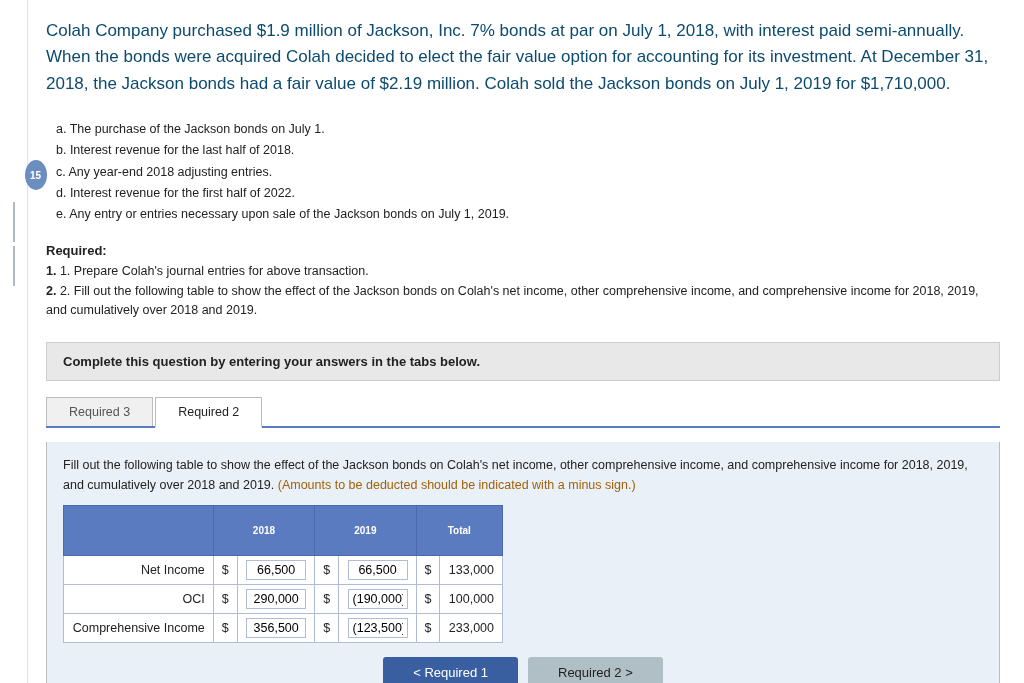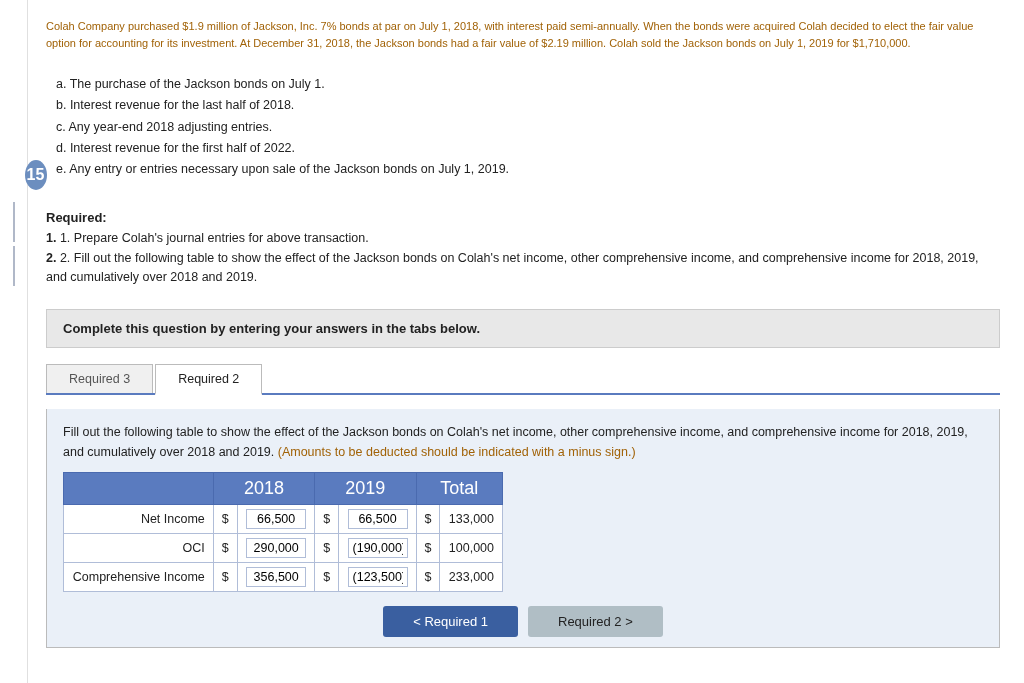--- a/index.html
+++ b/index.html
@@ -27,21 +27,21 @@
       align-items: center;
       padding-top: 160px;
       border-right: 1px solid #e0e0e0;
     }
     .badge {
       width: 22px;
       height: 30px;
       border-radius: 50%;
       background: #6c8ebf;
       color: #fff;
-      font-size: 16px;
+      font-size: 10px;
       font-weight: bold;
       display: flex;
       align-items: center;
       justify-content: center;
       margin-bottom: 10px;
       margin-left: 44px;
     }
     .side-line {
       width: 2px;
       height: 40px;
@@ -49,32 +49,32 @@
       margin: 2px 0;
     }
     .main-content {
       flex: 1;
       padding: 18px 24px 18px 18px;
       display: flex;
       flex-direction: column;
       gap: 14px;
     }
     .scenario-text {
-      font-size: 11px;
+      font-size: 17px;
       line-height: 1.55;
-      color: #a16207;
+      color: #0c4a6e;
     }
     .sub-items {
       margin-top: 8px;
       margin-left: 10px;
       line-height: 1.7;
       font-size: 12.5px;
     }
     .required-section {
-      margin-top: 16px;
+      margin-top: 4px;
     }
     .required-label {
       font-weight: bold;
       font-size: 13px;
       margin-bottom: 4px;
     }
     .required-desc {
       font-size: 12.5px;
       line-height: 1.55;
     }
@@ -132,23 +132,23 @@
     table.data-table {
       border-collapse: collapse;
       width: auto;
       min-width: 440px;
     }
     table.data-table thead tr {
       background: #5a7bbf;
       color: #fff;
     }
     table.data-table thead th {
-      padding: 5px 18px;
-      font-size: 18px;
-      font-weight: normal;
+      padding: 19px 18px;
+      font-size: 10px;
+      font-weight: bold;
       text-align: center;
       border: 1px solid #4a6aaf;
     }
     table.data-table thead th.label-col {
       background: #5a7bbf;
       min-width: 140px;
       text-align: left;
     }
     table.data-table tbody tr {
       background: #fff;

